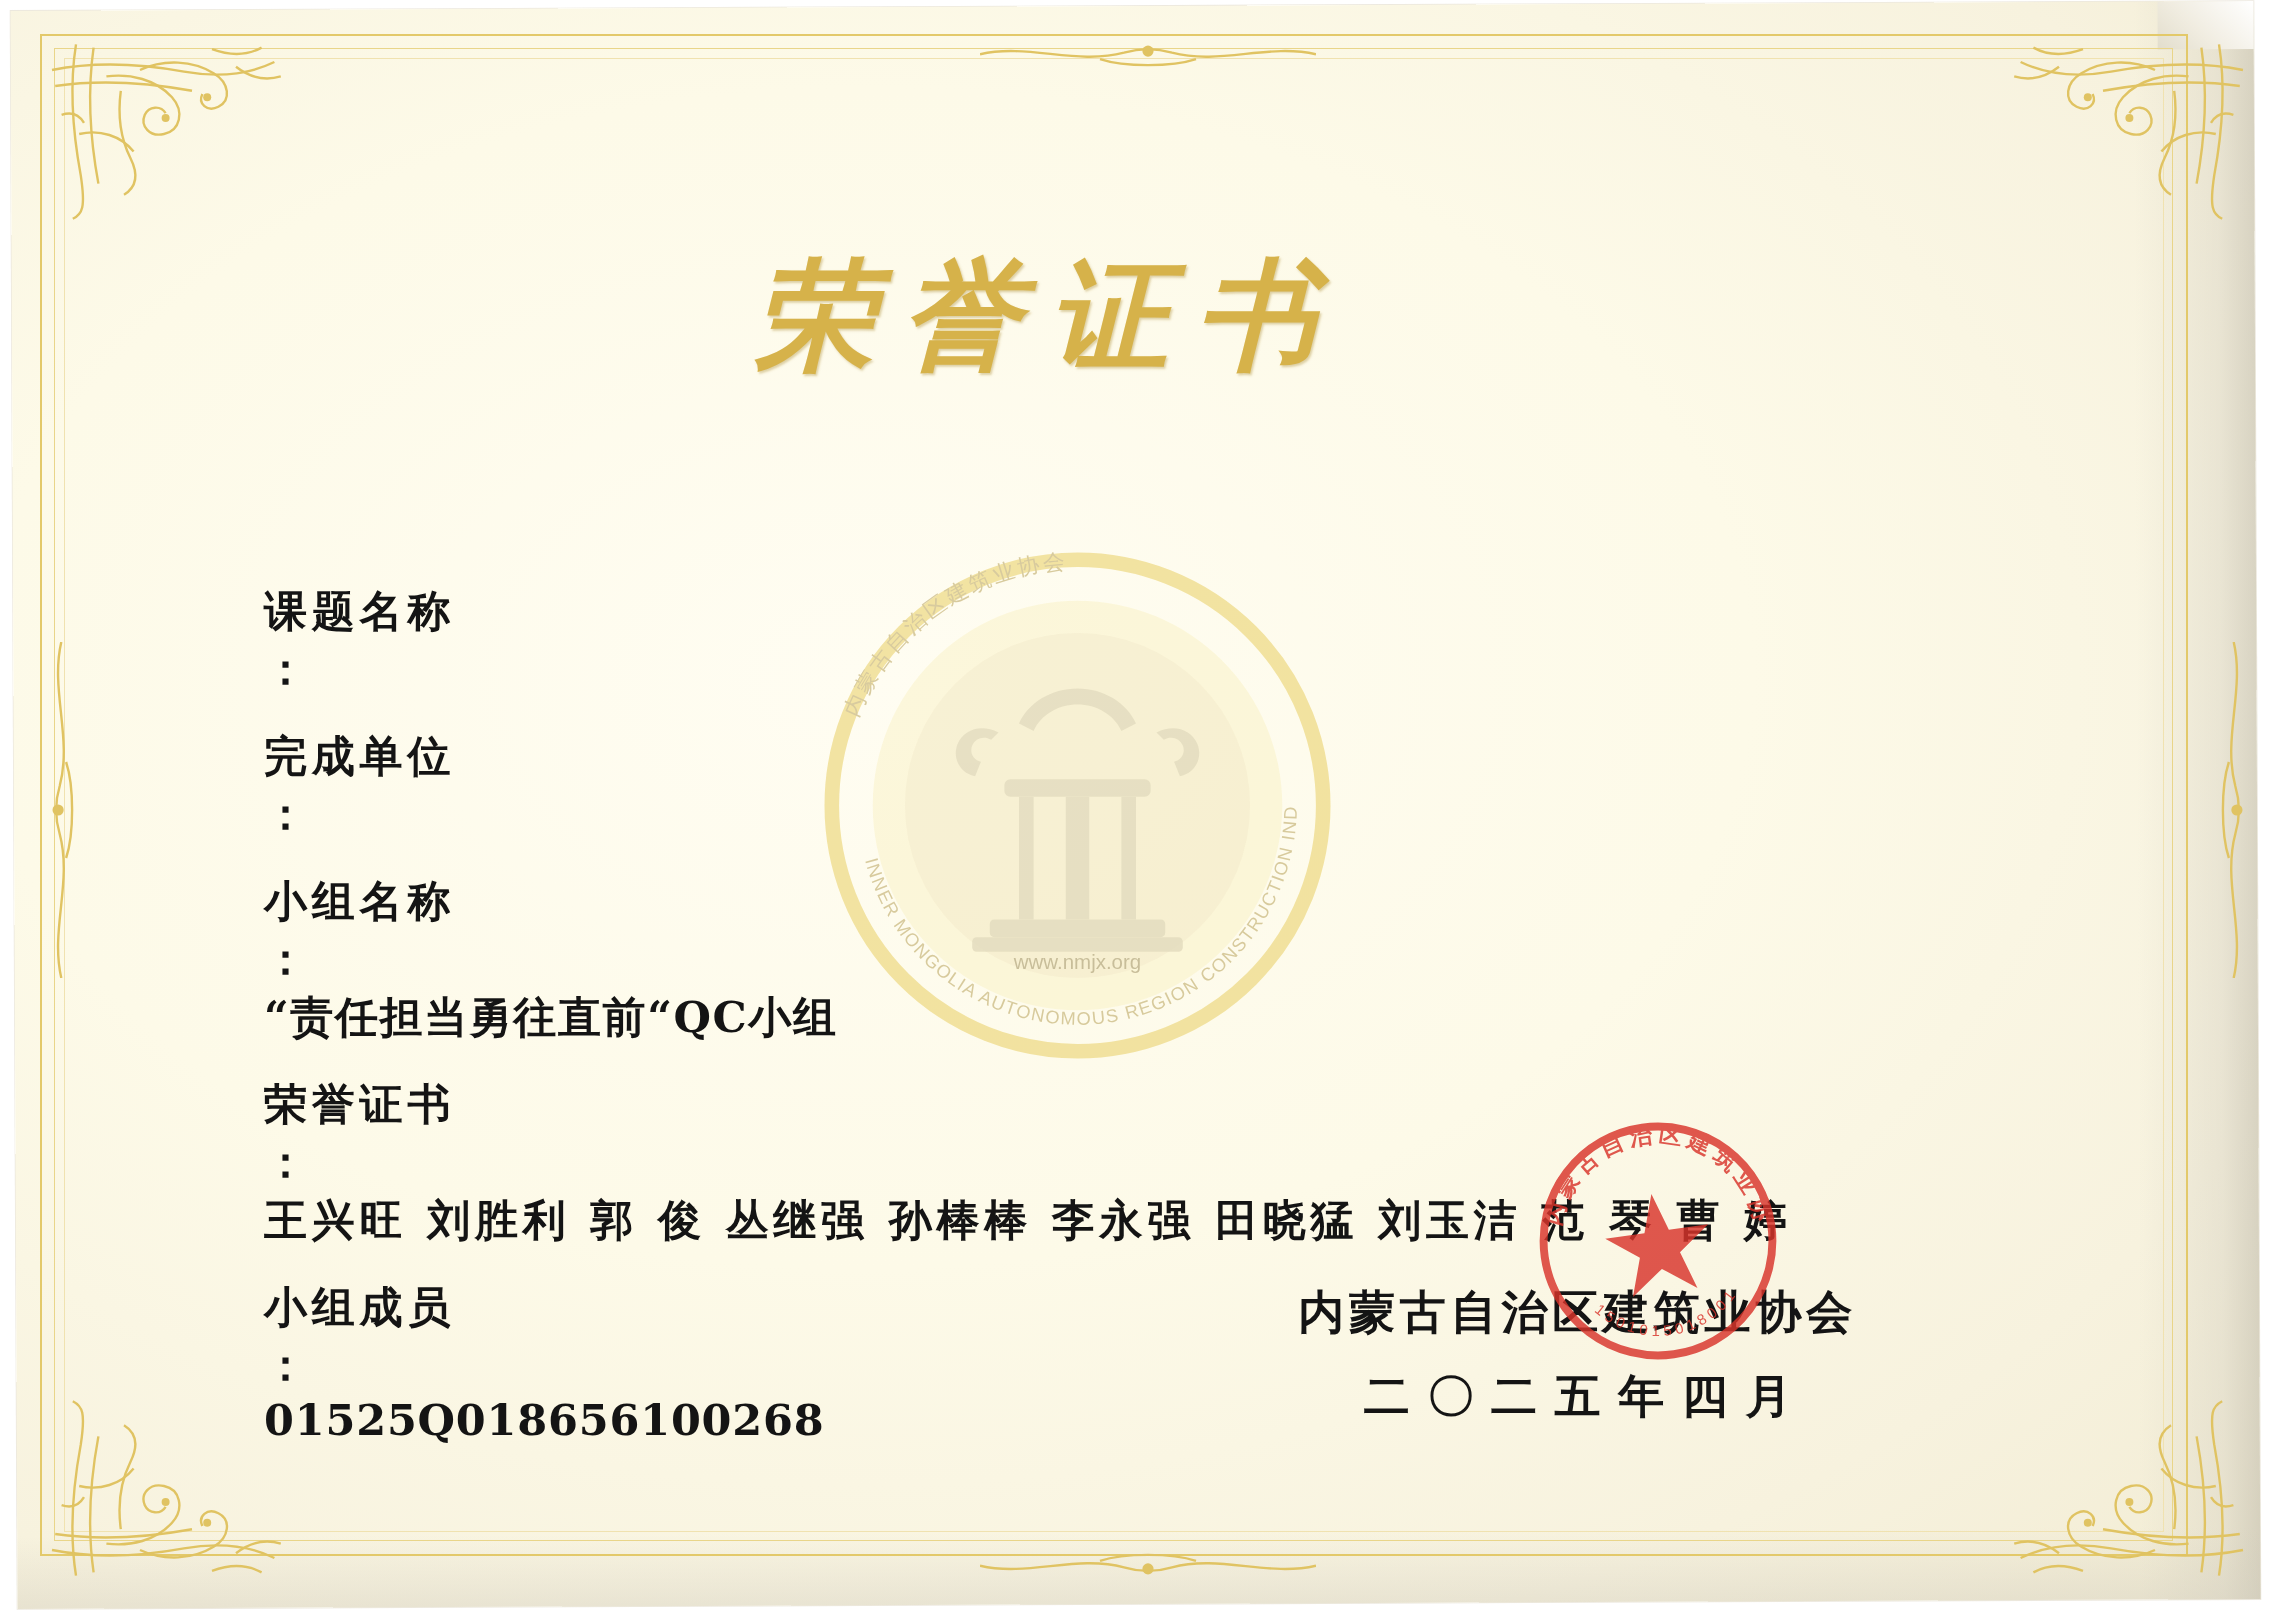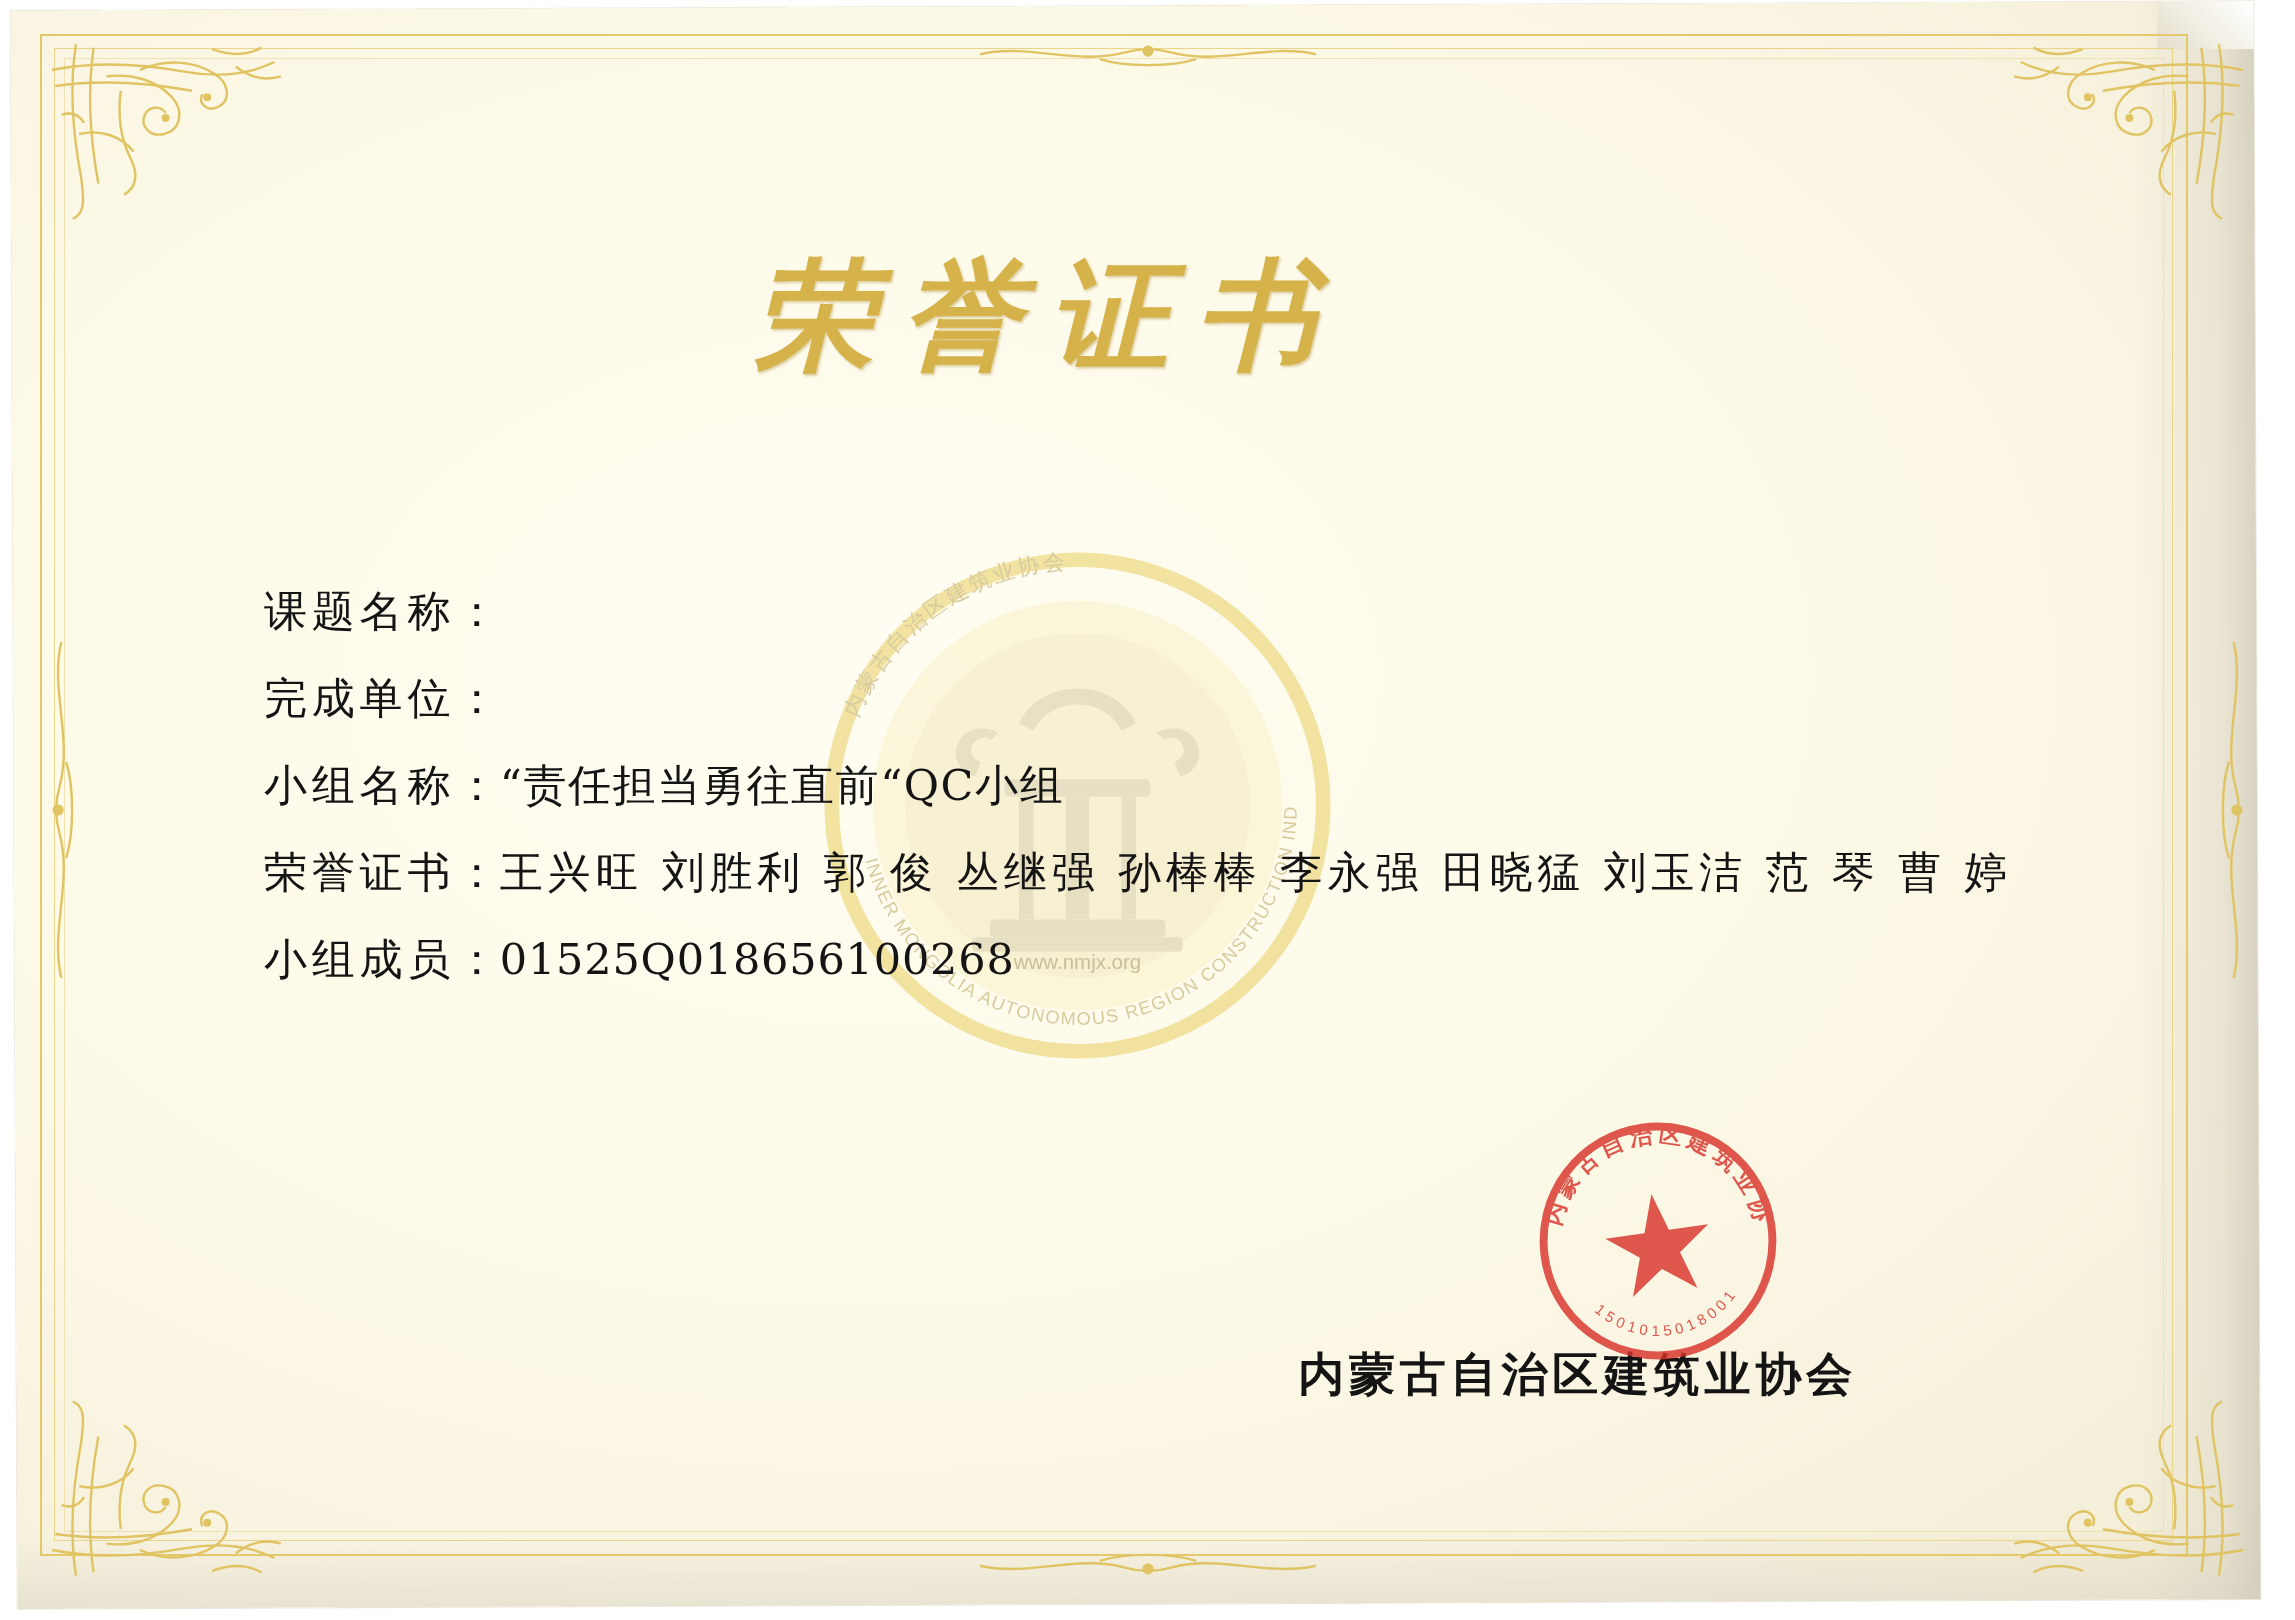--- a/index.html
+++ b/index.html
@@ -148,23 +148,24 @@
     left: 264px;
     top: 583px;
     width: 1762px;
   }
   .field-row {
     display: flex;
     align-items: baseline;
     margin-bottom: 29px;
     font-family: "DejaVu Serif", serif;
     font-size: 43px;
-    font-weight: 400;
+    font-weight: 700;
     color: #141414;
     white-space: nowrap;
+    flex-direction: column;
   }
   .field-label {
     letter-spacing: 4.8px;
     flex: 0 0 auto;
   }
   .field-colon { margin: 0 1.6px 0 0; }
   .field-value {
     flex: 1 1 auto;
     letter-spacing: 1.6px;
   }
@@ -398,20 +399,21 @@
       <div class="field-row">
         <span class="field-label">小组成员</span>
         <span class="field-colon">：</span>
         <span class="field-value number">01525Q018656100268</span>
       </div>
 
     </div>
 
     <div class="signature">
       <div class="sig-org">内蒙古自治区建筑业协会</div>
+      <div class="sig-date">二〇二五年四月</div>
     </div>
 
     <div class="stamp">
       <svg viewBox="0 0 300 300">
         <defs>
           <path id="stTop" d="M 150,150 m -112,0 a 112,112 0 1,1 224,0"></path>
           <path id="stBot" d="M 150,150 m -108,0 a 108,108 0 1,0 216,0"></path>
         </defs>
         <circle cx="150" cy="150" r="130" fill="none" stroke="#d9342b" stroke-width="9"></circle>
         <text font-family="'Liberation Sans', sans-serif" font-size="26" font-weight="bold" fill="#d9342b" letter-spacing="6">

